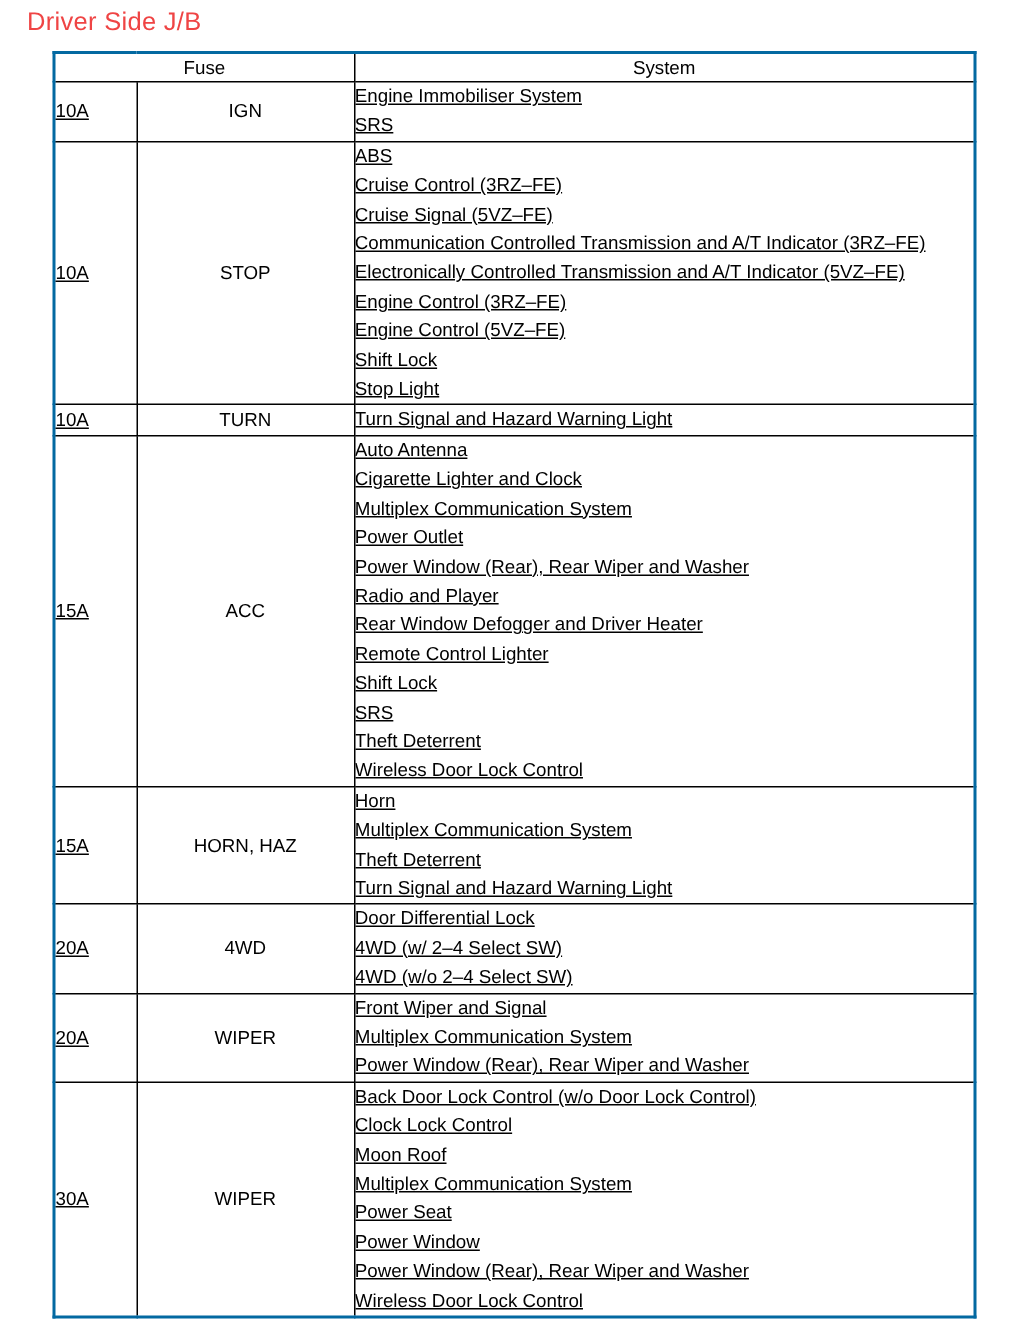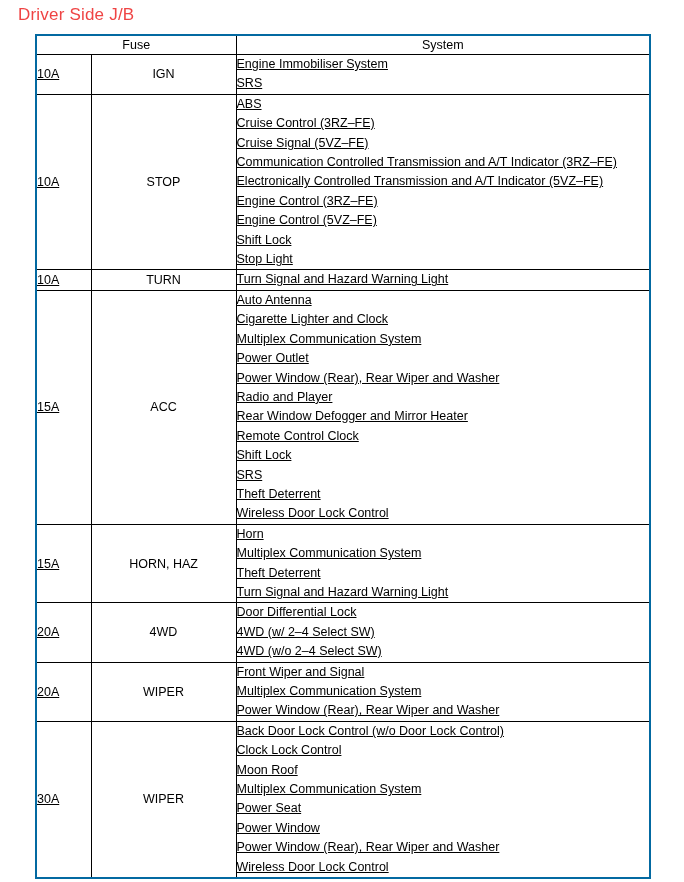--- a/index.html
+++ b/index.html
@@ -127,22 +127,22 @@
         <tr>
           <td class="td-amp">15A</td>
           <td class="td-name">ACC</td>
           <td class="td-systems">
             <div class="system-line">Auto Antenna</div>
             <div class="system-line">Cigarette Lighter and Clock</div>
             <div class="system-line">Multiplex Communication System</div>
             <div class="system-line">Power Outlet</div>
             <div class="system-line">Power Window (Rear), Rear Wiper and Washer</div>
             <div class="system-line">Radio and Player</div>
-            <div class="system-line">Rear Window Defogger and Mirror Heater</div>
-            <div class="system-line">Remote Control Clock</div>
+            <div class="system-line">Rear Window Defogger and Driver Heater</div>
+            <div class="system-line">Remote Control Lighter</div>
             <div class="system-line">Shift Lock</div>
             <div class="system-line">SRS</div>
             <div class="system-line">Theft Deterrent</div>
             <div class="system-line">Wireless Door Lock Control</div>
           </td>
         </tr>
         <tr>
           <td class="td-amp">15A</td>
           <td class="td-name">HORN, HAZ</td>
           <td class="td-systems">

